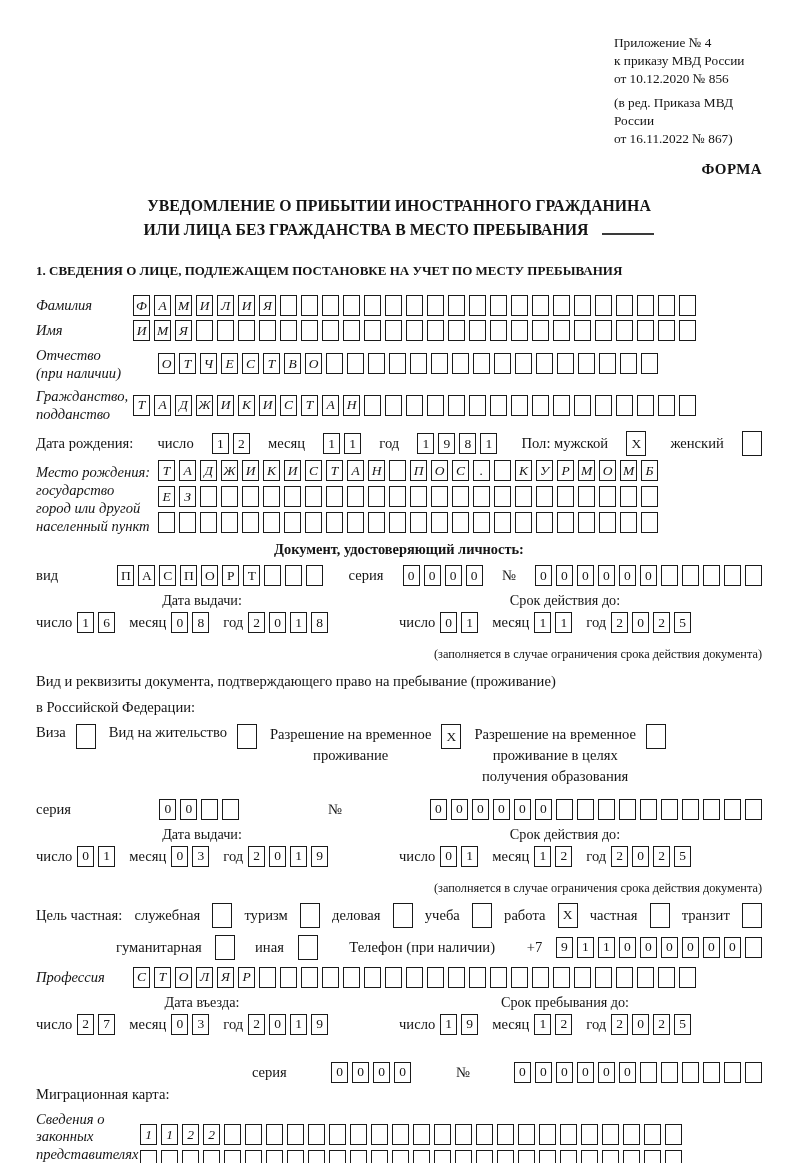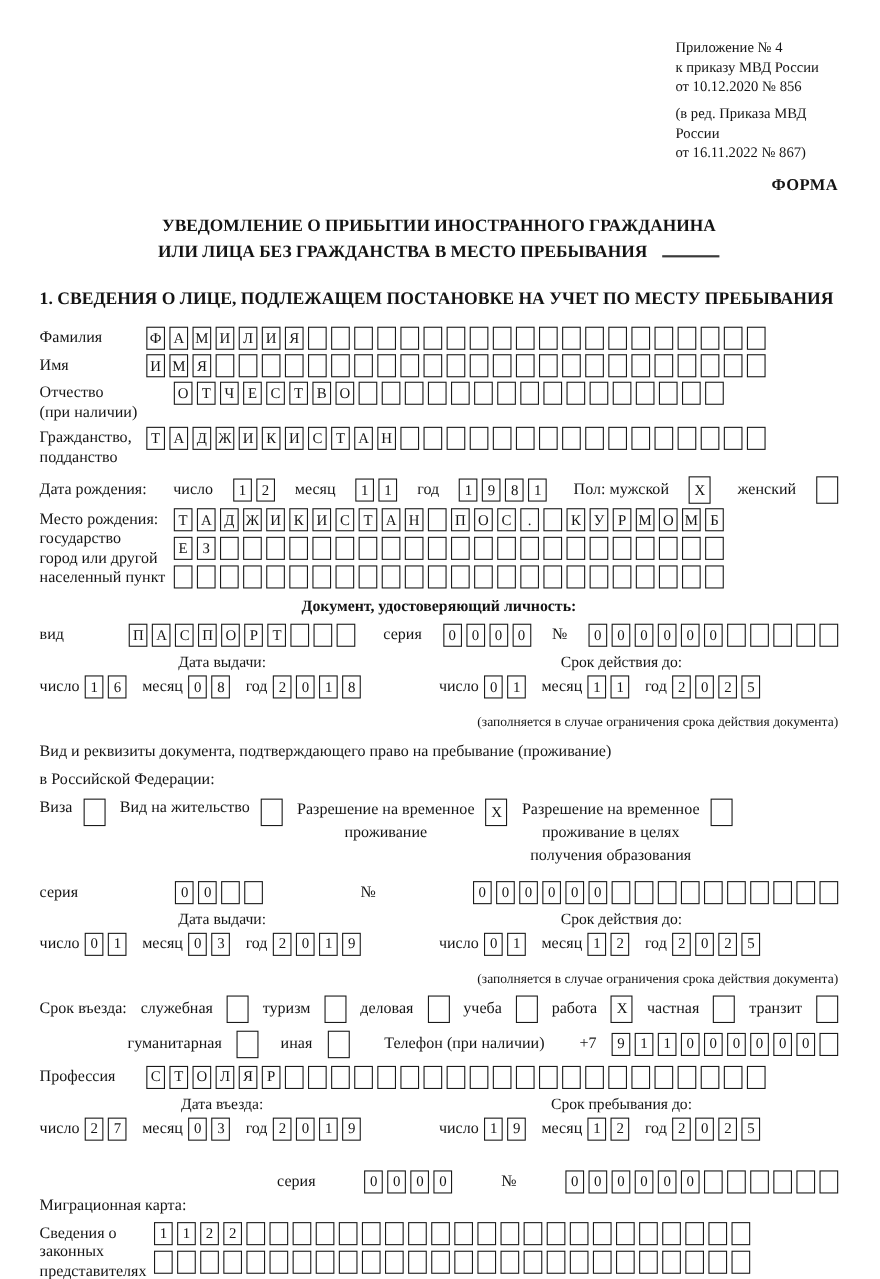--- a/index.html
+++ b/index.html
@@ -8,29 +8,29 @@
   .page { width: 788px; height: 1163px; padding: 34px 26px 10px 36px; overflow: hidden; position: relative; font-size: 14.6px; }
 
   
   .hdr { margin-left: 578px; font-size: 13.3px; line-height: 1.36; }
   .hdr .rev { margin-top: 6px; }
   .forma { text-align: right; font-weight: bold; font-size: 15px; margin-top: 13px; letter-spacing: .4px; }
 
   
   .title { text-align: center; font-weight: bold; font-size: 15.8px; line-height: 1.5; margin-top: 16px; }
   .tuline { display: inline-block; width: 52px; border-bottom: 2.4px solid #3a3a3a; margin-left: 14px; }
-  .sec1 { font-weight: bold; font-size: 16px; margin-top: 21px; }
+  .sec1 { font-weight: bold; font-size: 13px; margin-top: 21px; }
 
   
   .cells { display: inline-flex; gap: 4px; flex: 0 0 auto; }
   .cell { flex: 0 0 auto; width: 17px; height: 21px; border: 1.5px solid #1a1a1a; background: #fff;
           display: inline-flex; align-items: center; justify-content: center; font-size: 13.5px; line-height: 1; }
   .cb .cell { width: 20px; height: 25px; }
 
-  .frow { display: flex; align-items: flex-start; margin-top: 4px; }
+  .frow { display: flex; align-items: center; margin-top: 4px; font-style: italic; }
   .frow.first { margin-top: 16px; }
   .flabel { flex: 0 0 97px; padding-top: 2px; line-height: 1.22; }
   .flabel.wide { flex: 0 0 122px; }
   .flabel.w104 { flex: 0 0 104px; }
   .stack .cells { display: flex; margin-bottom: 5px; }
 
   .inlinerow { display: flex; align-items: center; gap: 7px; margin-top: 7px; flex-wrap: nowrap; justify-content: space-between; }
   .gapl { margin-left: 6px; }
   .kindgap { margin-right: 40px; }
 
@@ -532,21 +532,21 @@
             <span class="cell">0</span>
             <span class="cell">2</span>
             <span class="cell">5</span>
           </span>
       </div>
     </div>
   </div>
   <div class="limnote">(заполняется в случае ограничения срока действия документа)</div>
 
   <div class="inlinerow">
-    <span>Срок въезда:</span>
+    <span>Цель частная:</span>
     <span>служебная</span>
     <span class="cells cb">
         <span class="cell"></span>
       </span>
     <span>туризм</span>
     <span class="cells cb">
         <span class="cell"></span>
       </span>
     <span>деловая</span>
     <span class="cells cb">

